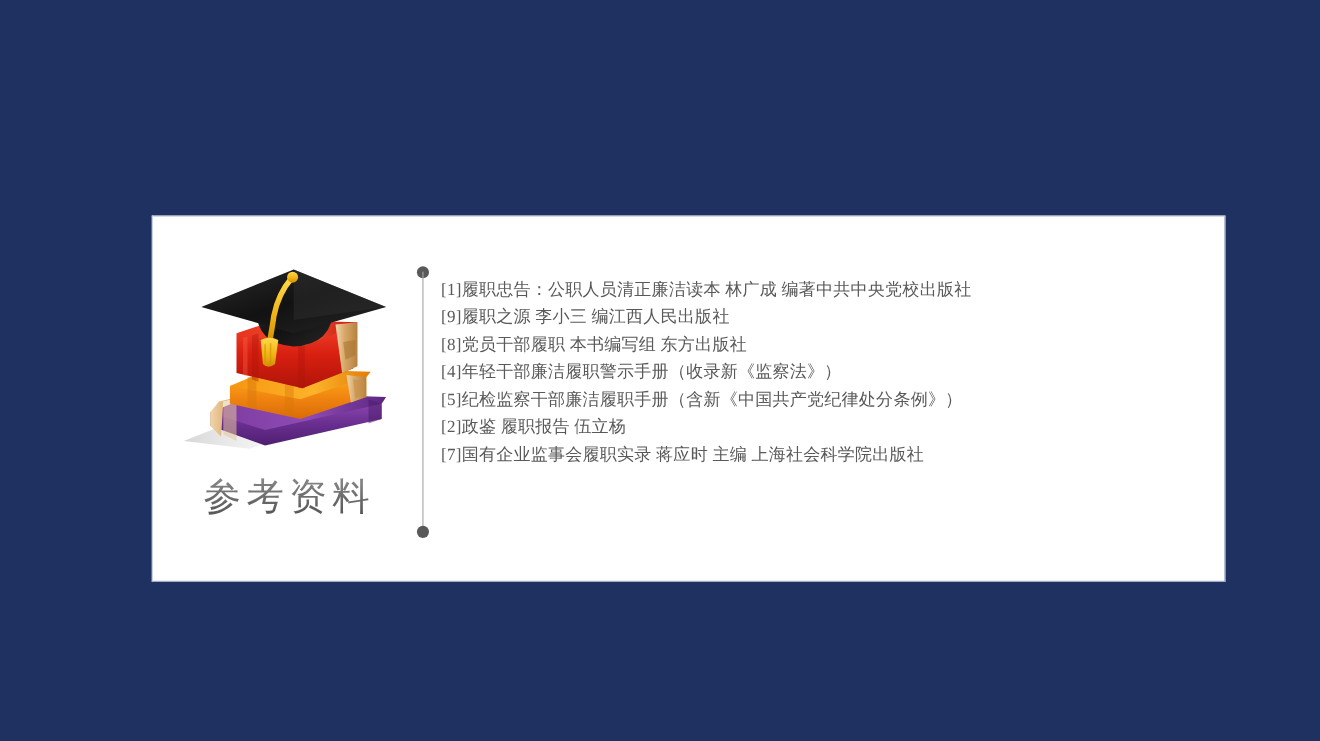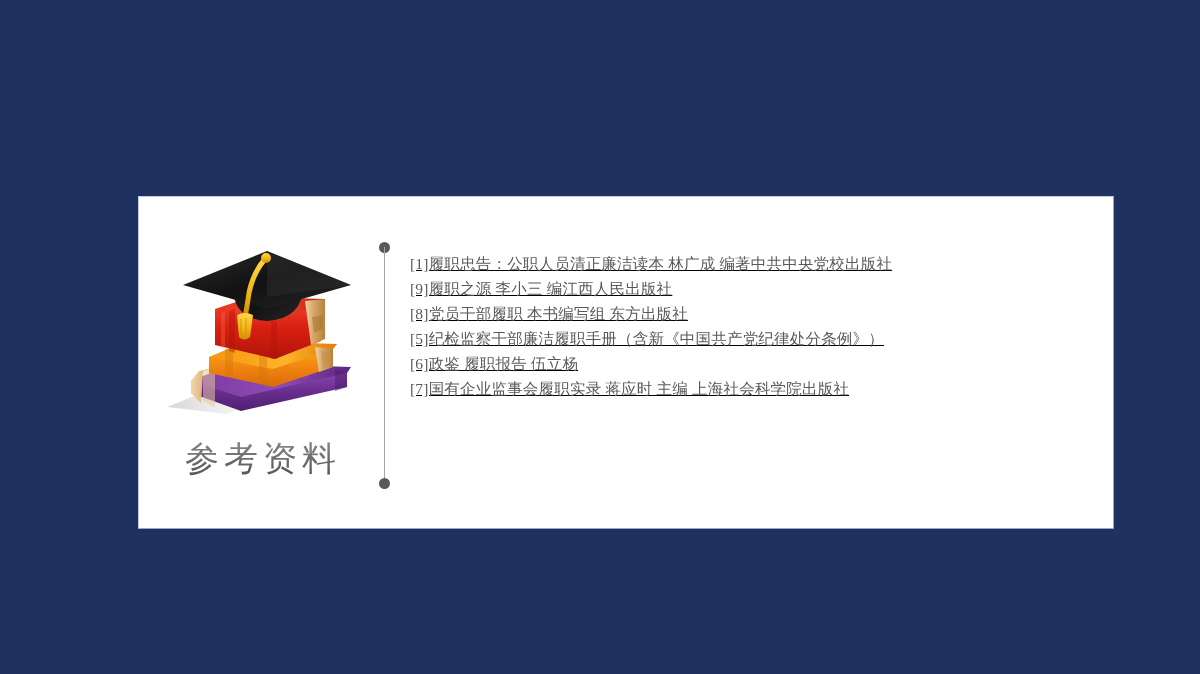--- a/index.html
+++ b/index.html
@@ -34,21 +34,21 @@
     border-top: 1px solid #c3cbdd;
     border-left: 1px solid #c3cbdd;
     border-right: 1px solid #9aa6c2;
     border-bottom: 1px solid #9aa6c2;
   }
 
   
   #illustration-block {
     position: absolute;
     left: 16px;
-    top: 44px;
+    top: 38px;
     width: 216px;
     height: 275px;
   }
 
   #books-illustration {
     position: absolute;
     left: 0;
     top: 0;
     width: 216px;
     height: 188px;
@@ -96,24 +96,23 @@
     height: 11px;
     border-radius: 50%;
     background: #595959;
   }
   #divider-dot-top { top: 0; }
   #divider-dot-bottom { bottom: 0; }
 
   
   #reference-list {
     position: absolute;
-    left: 271px;
+    left: 262px;
     top: 54px;
     width: 690px;
-    text-decoration: underline;
   }
 
   .reference-item {
     font-family: "Liberation Serif", "DejaVu Serif", serif;
     font-size: 15.5px;
     line-height: 25px;
     color: #595959;
     white-space: nowrap;
     letter-spacing: 0.2px;
   }
@@ -232,19 +231,20 @@
     <div id="divider">
       <div id="divider-dot-top" class="divider-dot"></div>
       <div id="divider-line"></div>
       <div id="divider-dot-bottom" class="divider-dot"></div>
     </div>
 
     <div id="reference-list">
       <div class="reference-item">[1]履职忠告：公职人员清正廉洁读本 林广成 编著中共中央党校出版社</div>
       <div class="reference-item">[9]履职之源 李小三 编江西人民出版社</div>
       <div class="reference-item">[8]党员干部履职 本书编写组 东方出版社</div>
+      <div class="reference-item">[4]年轻干部廉洁履职警示手册（收录新《监察法》）</div>
       <div class="reference-item">[5]纪检监察干部廉洁履职手册（含新《中国共产党纪律处分条例》）</div>
-      <div class="reference-item">[6]政鉴 履职报告 伍立杨</div>
+      <div class="reference-item">[2]政鉴 履职报告 伍立杨</div>
       <div class="reference-item">[7]国有企业监事会履职实录 蒋应时 主编 上海社会科学院出版社</div>
     </div>
 
   </div>
 </div>
 
 </body></html>

